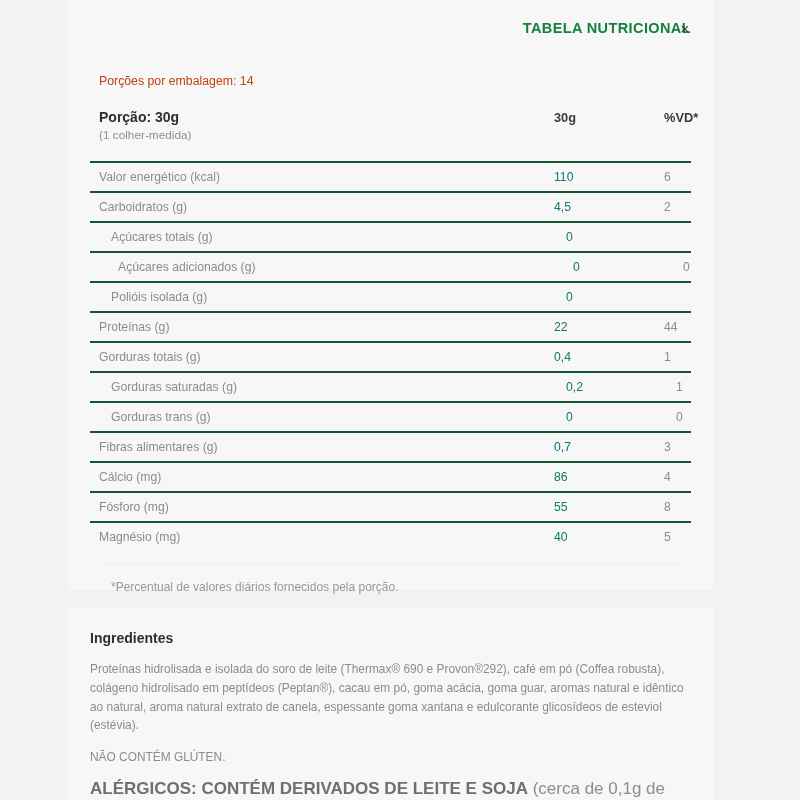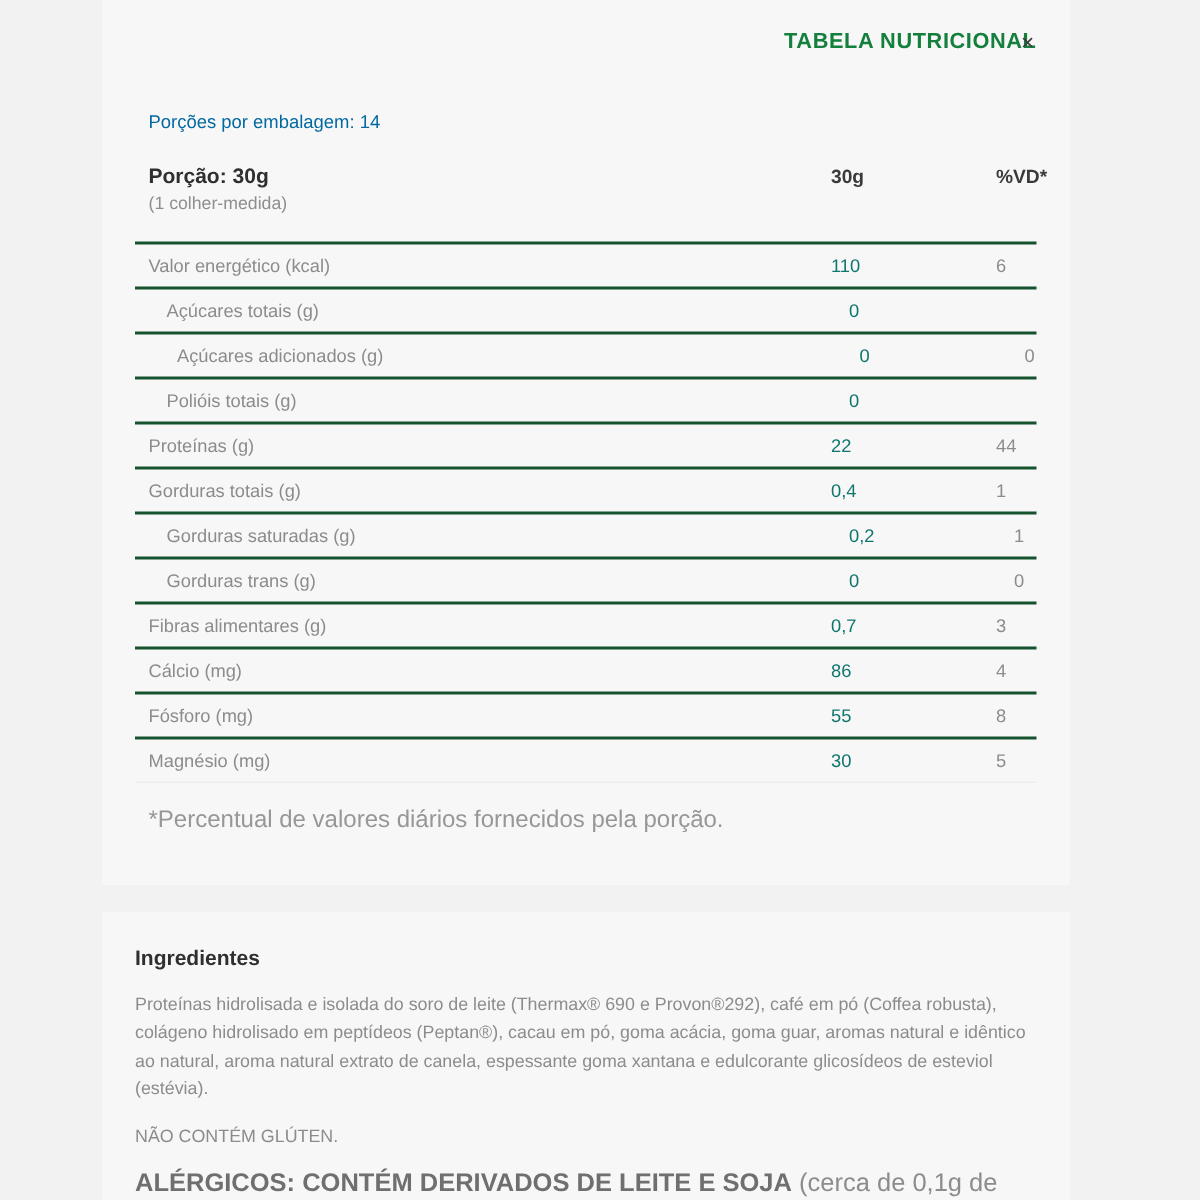--- a/index.html
+++ b/index.html
@@ -62,21 +62,21 @@
     font-size: 15px;
     cursor: pointer;
     background: none;
     border: none;
     padding: 0;
     font-family: "Liberation Sans", sans-serif;
   }
 
   .servings {
     font-size: 12.3px;
-    color: #0369a1;
+    color: #c2410c;
     margin: 0 0 20px 9px;
   }
 
   
   .portion-row {
     display: flex;
     align-items: flex-start;
     margin: 0 0 6px 0;
     padding: 0 0 10px 9px;
   }
@@ -128,24 +128,24 @@
     color: #0f766e;
   }
   .nutri-dv {
     flex: 0 0 auto;
     font-size: 12.2px;
     color: #8c8c8c;
   }
 
   .table-footnote {
     border-top: 1px solid #ededed;
-    font-size: 16px;
+    font-size: 12px;
     color: #979797;
     padding: 16px 0 0 9px;
-    margin: 0;
+    margin: 12px;
   }
 
   
   .ing-title {
     font-size: 14px;
     font-weight: bold;
     color: #2f2f2f;
     margin: 0 0 14px 0;
   }
   .ing-body {
@@ -191,32 +191,37 @@
       <div class="col-head col-amount">30g</div>
       <div class="col-head col-dv">%VD*</div>
     </div>
 
     <div id="nutrient-rows">
         <div class="nutri-row">
           <div class="nutri-name">Valor energético (kcal)</div>
           <div class="nutri-amount">110</div>
           <div class="nutri-dv">6</div>
         </div>
+        <div class="nutri-row">
+          <div class="nutri-name">Carboidratos (g)</div>
+          <div class="nutri-amount">4,5</div>
+          <div class="nutri-dv">2</div>
+        </div>
         <div class="nutri-row indent-1">
           <div class="nutri-name">Açúcares totais (g)</div>
           <div class="nutri-amount">0</div>
           <div class="nutri-dv"></div>
         </div>
         <div class="nutri-row indent-2">
           <div class="nutri-name">Açúcares adicionados (g)</div>
           <div class="nutri-amount">0</div>
           <div class="nutri-dv">0</div>
         </div>
         <div class="nutri-row indent-1">
-          <div class="nutri-name">Polióis totais (g)</div>
+          <div class="nutri-name">Polióis isolada (g)</div>
           <div class="nutri-amount">0</div>
           <div class="nutri-dv"></div>
         </div>
         <div class="nutri-row">
           <div class="nutri-name">Proteínas (g)</div>
           <div class="nutri-amount">22</div>
           <div class="nutri-dv">44</div>
         </div>
         <div class="nutri-row">
           <div class="nutri-name">Gorduras totais (g)</div>
@@ -243,21 +248,21 @@
           <div class="nutri-amount">86</div>
           <div class="nutri-dv">4</div>
         </div>
         <div class="nutri-row">
           <div class="nutri-name">Fósforo (mg)</div>
           <div class="nutri-amount">55</div>
           <div class="nutri-dv">8</div>
         </div>
         <div class="nutri-row">
           <div class="nutri-name">Magnésio (mg)</div>
-          <div class="nutri-amount">30</div>
+          <div class="nutri-amount">40</div>
           <div class="nutri-dv">5</div>
         </div>
       </div>
 
     <p class="table-footnote">*Percentual de valores diários fornecidos pela porção.</p>
   </section>
 
   <section class="card card-ingredients">
     <h3 class="ing-title">Ingredientes</h3>
 

